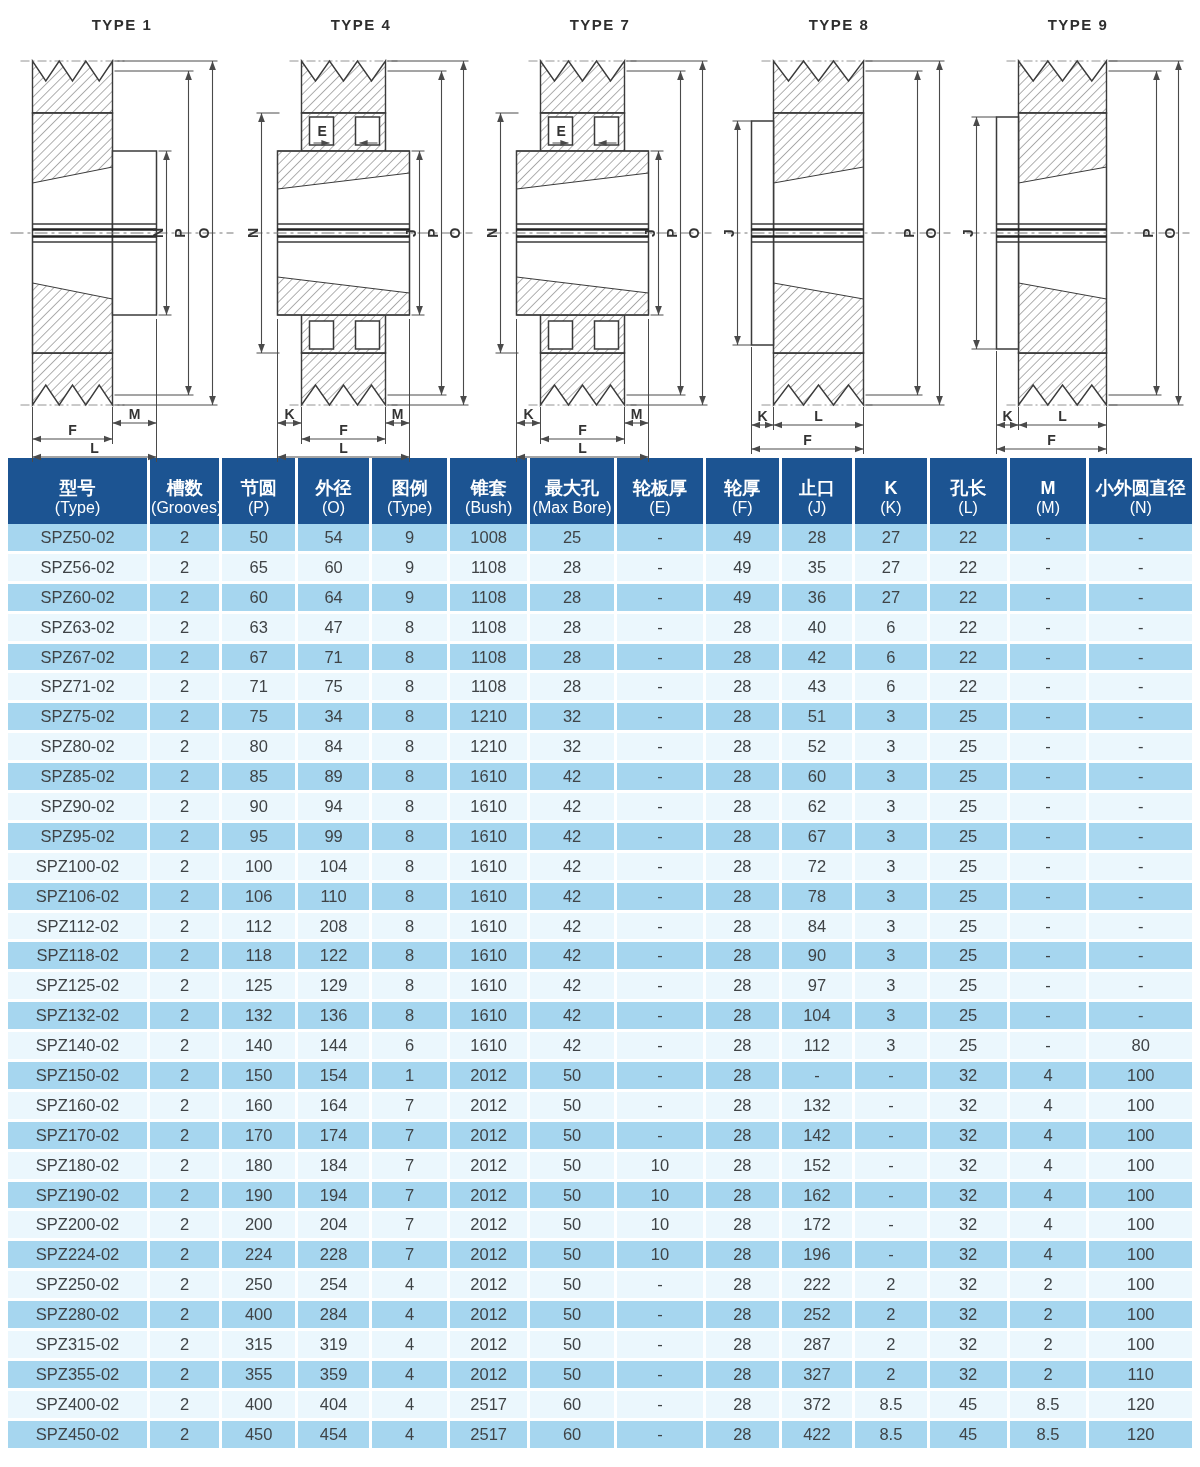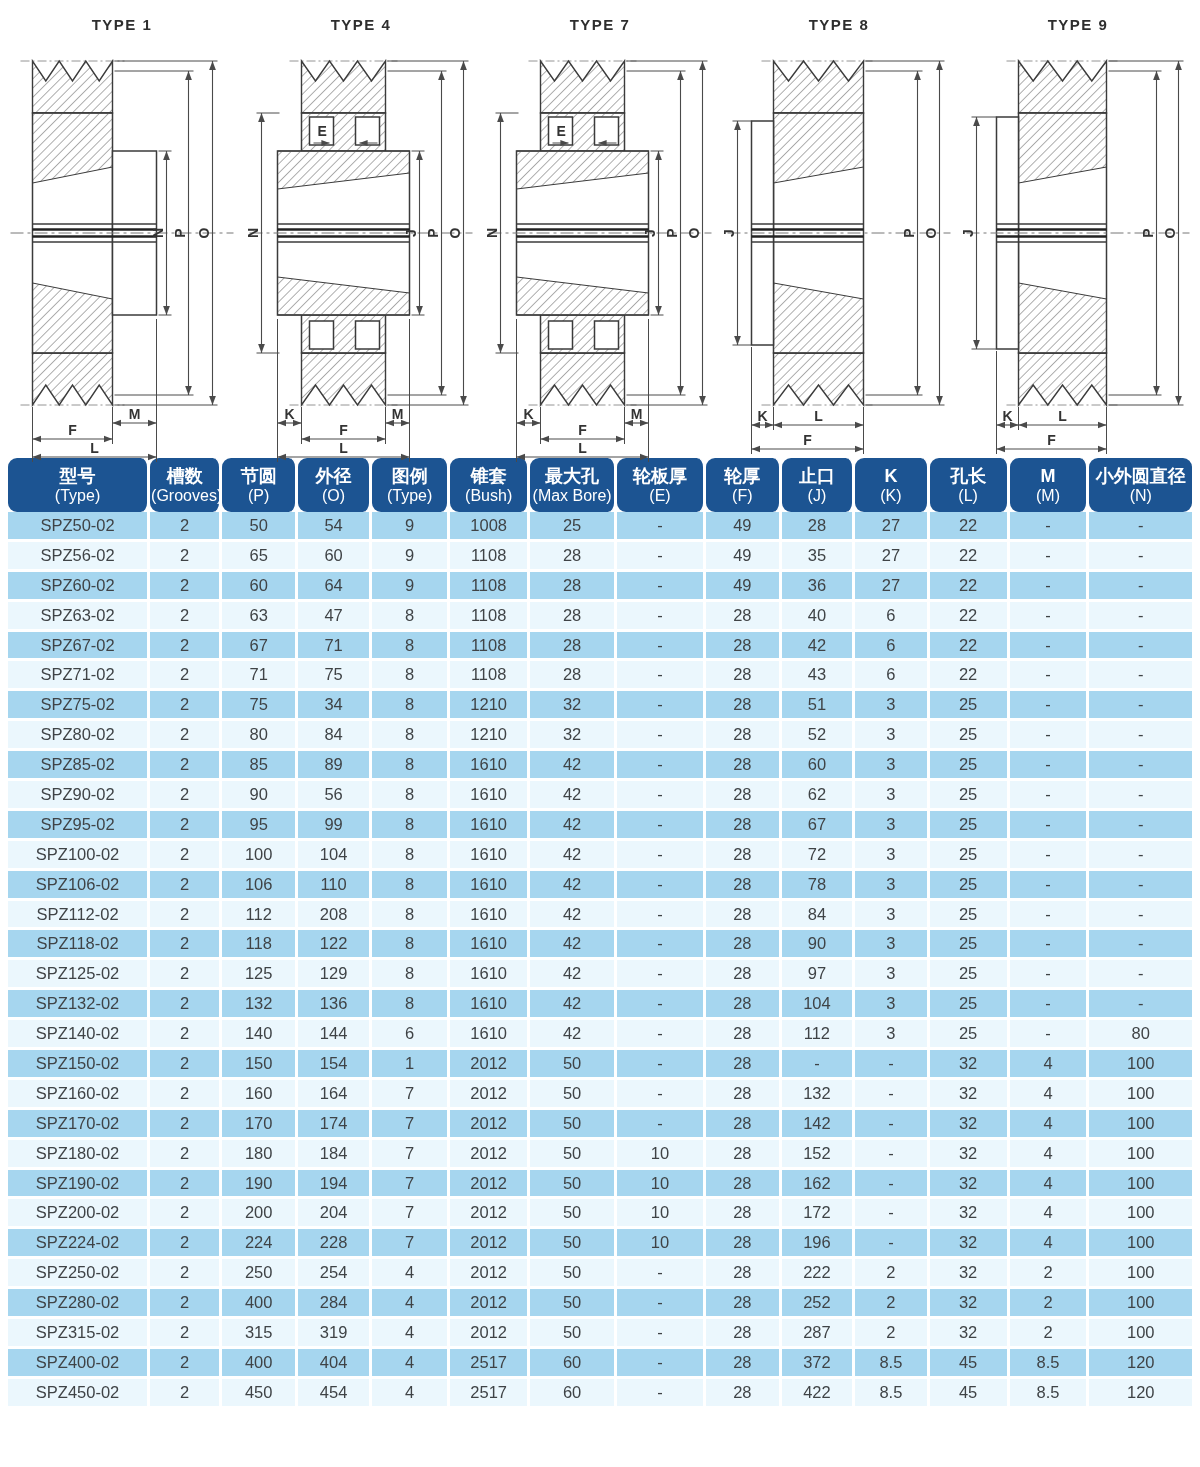--- a/index.html
+++ b/index.html
@@ -1,21 +1,21 @@
 <!DOCTYPE html>
 <html style="--header-bg: #1c5492; --header-text: #ffffff; --row-odd: #a6d6ef; --row-even: #ebf7fd; --body-text: #3f4346;"><head>
 <meta charset="utf-8">
 <style>
   html,body{margin:0;padding:0;background:#ffffff;}
   body{width:1200px;font-family:"Liberation Sans","DejaVu Sans",sans-serif;}
   .diagrams{display:flex;justify-content:space-between;padding:10px 4px 0 4px;height:458px;box-sizing:border-box;}
   .diagram{width:236px;}
   .dtitle{text-align:center;font-size:15px;font-weight:bold;color:#2e2e2e;letter-spacing:1.5px;margin:6px 0 0 0;}
   .spec-table{width:1184px;margin:0 8px;border-collapse:separate;border-spacing:0;table-layout:fixed;}
-  .spec-table th{background:var(--header-bg,#1c5492);color:var(--header-text,#fff);padding:7px 1px 8px 1px;border-right:3px solid #fff;vertical-align:middle;border-radius:9px;}
+  .spec-table th{background:var(--header-bg,#1c5492);color:var(--header-text,#fff);padding:19px 1px 8px 1px;border-right:3px solid #fff;vertical-align:middle;}
   .spec-table th:last-child{border-right:none;}
   .spec-table th .zh{font-size:18px;font-weight:bold;line-height:22px;}
   .spec-table th .en{font-size:16px;font-weight:normal;line-height:16px;margin-top:1px;}
   .spec-table td{text-align:center;font-size:16.5px;color:var(--body-text,#3f4346);height:26.9px;border-right:3px solid #fff;border-bottom:3px solid #fff;padding:0;white-space:nowrap;overflow:hidden;}
   .spec-table td:last-child{border-right:none;}
   .spec-table tbody tr:nth-child(odd) td{background:var(--row-odd,#a6d6ef);}
   .spec-table tbody tr:nth-child(even) td{background:var(--row-even,#ebf7fd);}
   svg text{font-family:"Liberation Sans","DejaVu Sans",sans-serif;}
 </style>
 </head>
@@ -512,21 +512,21 @@
         <td>60</td>
         <td>3</td>
         <td>25</td>
         <td>-</td>
         <td>-</td>
       </tr>
       <tr>
         <td>SPZ90-02</td>
         <td>2</td>
         <td>90</td>
-        <td>56</td>
+        <td>94</td>
         <td>8</td>
         <td>1610</td>
         <td>42</td>
         <td>-</td>
         <td>28</td>
         <td>62</td>
         <td>3</td>
         <td>25</td>
         <td>-</td>
         <td>-</td>
@@ -811,20 +811,36 @@
         <td>4</td>
         <td>2012</td>
         <td>50</td>
         <td>-</td>
         <td>28</td>
         <td>287</td>
         <td>2</td>
         <td>32</td>
         <td>2</td>
         <td>100</td>
+      </tr>
+      <tr>
+        <td>SPZ355-02</td>
+        <td>2</td>
+        <td>355</td>
+        <td>359</td>
+        <td>4</td>
+        <td>2012</td>
+        <td>50</td>
+        <td>-</td>
+        <td>28</td>
+        <td>327</td>
+        <td>2</td>
+        <td>32</td>
+        <td>2</td>
+        <td>110</td>
       </tr>
       <tr>
         <td>SPZ400-02</td>
         <td>2</td>
         <td>400</td>
         <td>404</td>
         <td>4</td>
         <td>2517</td>
         <td>60</td>
         <td>-</td>

